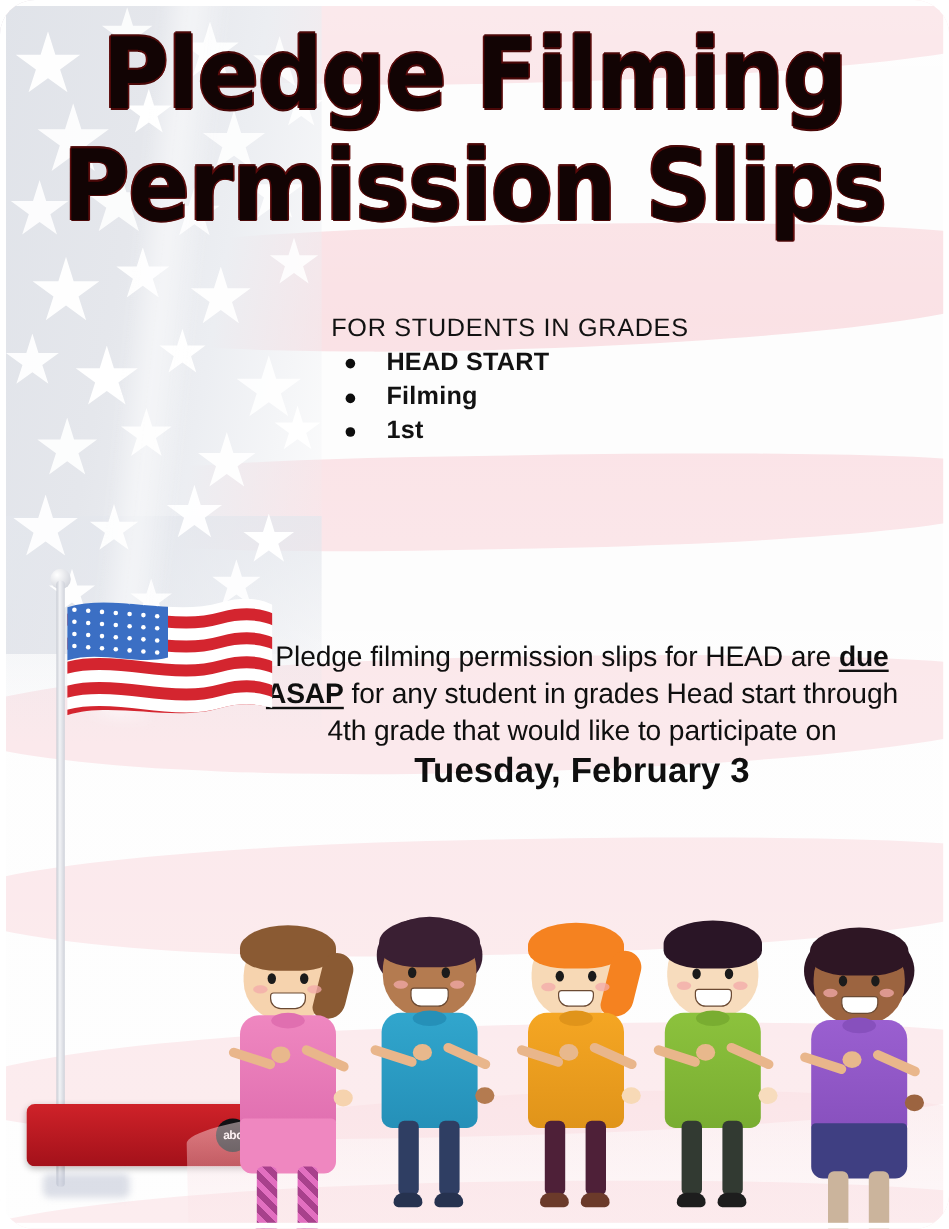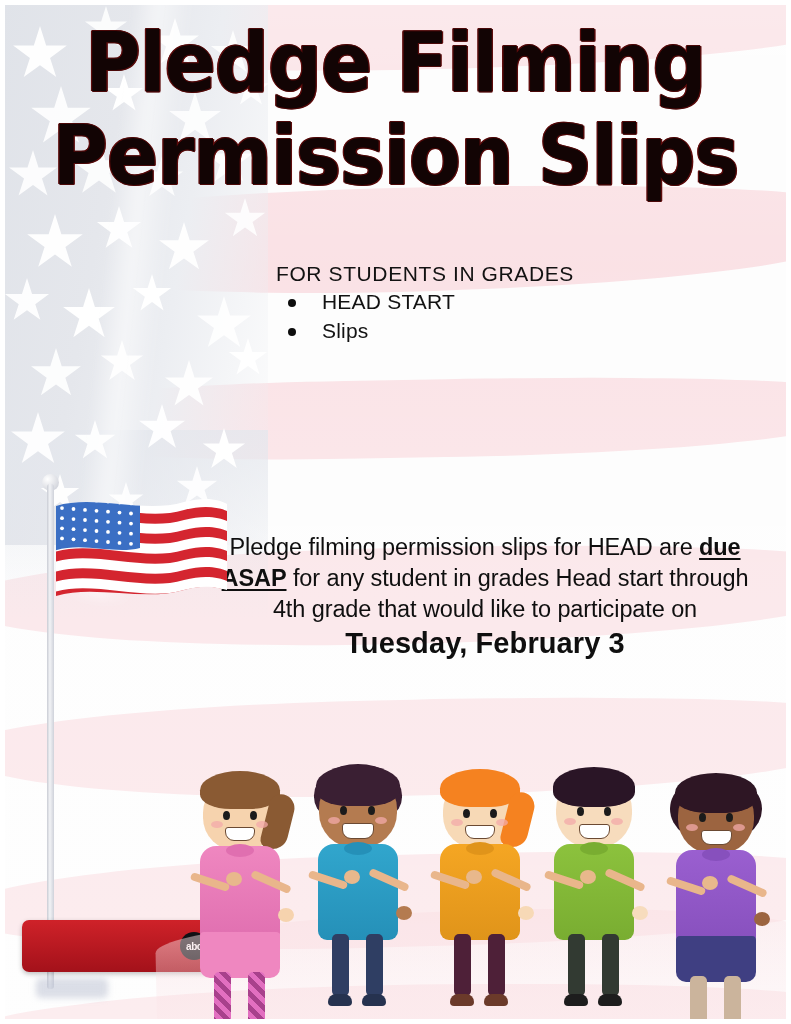--- a/index.html
+++ b/index.html
@@ -3,20 +3,21 @@
 <meta charset="utf-8">
 <style>
   html,body{margin:0;padding:0;background:#ffffff;}
   body{font-family:"Liberation Sans",sans-serif;}
 
   #poster{
     position:relative;
     width:791px;height:1024px;
     overflow:hidden;
     background:#ffffff;
+    border-radius:29px;
   }
 
   
   .bg-layer{position:absolute;inset:0;overflow:hidden;}
 
   .bg-base{
     position:absolute;inset:0;
     background:#fdfdfd;
   }
 
@@ -95,21 +96,21 @@
     color:#121212;
   }
   .grades-head{
     font-size:21px;
     letter-spacing:.6px;
     font-weight:400;
     margin:0 16px 2px 0;
   }
   ul.grade-list{
     list-style:none;
-    margin:0;padding:0;
+    margin:0;padding:0;font-weight:bold;
   }
   ul.grade-list li{
     position:relative;
     font-size:21px;
     line-height:28.6px;
     padding-left:46px;
     letter-spacing:.2px;
   }
   ul.grade-list li::before{
     content:"";
@@ -296,21 +297,22 @@
 
   <div class="headline">
     <span class="l1">Pledge Filming</span>
     <span class="l2">Permission Slips</span>
   </div>
 
   <div class="grades">
     <p class="grades-head">FOR STUDENTS IN GRADES</p>
     <ul class="grade-list" id="grade-list">
         <li>HEAD START</li>
-        <li>Slips</li>
+        <li>Filming</li>
+        <li>1st</li>
       </ul>
   </div>
 
   <div class="body-copy">
     <span>Pledge filming permission slips for HEAD are </span><span class="due">due ASAP</span><span> for any student in grades Head start through 4th grade that would like to participate on</span>
     <span class="date">Tuesday, February 3</span>
   </div>
 
   <div class="flag-art">
     <div class="finial"></div>

